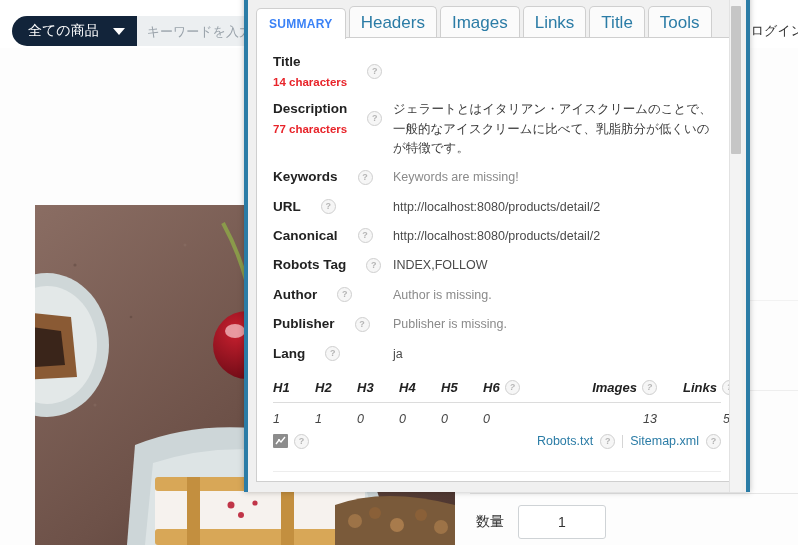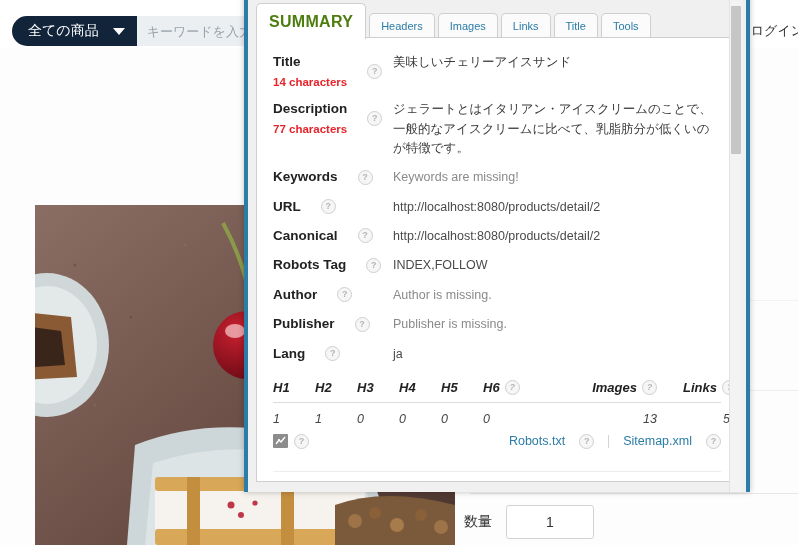--- a/index.html
+++ b/index.html
@@ -36,21 +36,21 @@
     position:absolute;right:-6px;top:22px;font-size:13px;color:#333;white-space:nowrap;
   }
 
   .product-photo{
     position:absolute;left:35px;top:205px;width:420px;height:340px;overflow:hidden;
     background:#6b5148;
   }
   .product-photo svg{display:block;width:420px;height:340px;}
 
   .qty-row{
-    position:absolute;left:464px;top:505px;display:flex;align-items:center;gap:14px;
+    position:absolute;left:476px;top:505px;display:flex;align-items:center;gap:14px;
   }
   .qty-label{font-size:14px;color:#333;}
   .qty-input{
     width:82px;height:30px;border:1px solid #cfd3d6;background:#fff;border-radius:3px;
     text-align:center;font-size:14px;color:#333;font-family:inherit;outline:none;
   }
   .hr-line{position:absolute;left:470px;top:493px;width:328px;height:1px;background:#e6e6e6;}
   .hr-line2{position:absolute;left:470px;top:390px;width:328px;height:1px;background:#eeeeee;}
   .hr-line3{position:absolute;left:470px;top:300px;width:328px;height:1px;background:#f2f2f2;}
 
@@ -63,26 +63,26 @@
     box-sizing:border-box;
     box-shadow:0 0 6px rgba(0,0,0,.25);
   }
 
   .tabbar{
     position:absolute;left:0;top:0;width:100%;height:46px;
     display:flex;align-items:flex-end;gap:3px;padding:0 8px;box-sizing:border-box;
   }
   .tab{
     background:#fbfbfb;border:1px solid #cfcfcf;border-bottom:none;
-    border-radius:5px 5px 0 0;padding:6px 11px 6px;font-size:11px;color:#2b7ca6;
+    border-radius:5px 5px 0 0;padding:6px 11px 6px;font-size:17px;color:#2b7ca6;
     position:relative;top:1px;line-height:1.2;white-space:nowrap;cursor:pointer;
   }
   .tab.active{
-    background:#ffffff;font-weight:bold;font-size:16px;letter-spacing:.3px;
-    color:#4d7c0f;padding:8px 12px 8px;z-index:3;
+    background:#ffffff;font-weight:bold;font-size:12px;letter-spacing:.3px;
+    color:#3b82f6;padding:8px 12px 8px;z-index:3;
   }
 
   .panel-body{
     position:absolute;left:8px;top:45px;right:8px;bottom:10px;
     background:#ffffff;border:1px solid #cfcfcf;box-sizing:border-box;
     overflow:hidden;
   }
 
   .rows{padding:14px 16px 0 16px;}
   .row{display:flex;align-items:flex-start;margin-bottom:9px;}
@@ -125,21 +125,21 @@
   .val-right{text-align:right;justify-content:flex-end;display:flex;}
 
   .foot{
     display:flex;align-items:center;margin:8px 16px 0 16px;
   }
   .chart-icon{
     width:15px;height:14px;background:#8c8c8c;border-radius:1px;
     display:inline-flex;align-items:center;justify-content:center;margin-right:6px;cursor:pointer;
   }
   .chart-icon svg{display:block;}
-  .foot-links{margin-left:auto;display:flex;align-items:center;gap:14px;font-size:12.5px;}
+  .foot-links{margin-left:auto;display:flex;align-items:center;gap:7px;font-size:12.5px;}
   .foot-links a{color:#2b7ca6;text-decoration:none;cursor:pointer;}
   .divider-v{width:1px;height:13px;background:#d5d5d5;}
 
   .panel-hr{margin:22px 16px 0 16px;height:1px;background:#ededed;}
 
   
   .scroll-track{
     position:absolute;right:4px;top:0;width:12px;height:100%;
     background:#f3f3f3;border-left:1px solid #e2e2e2;
   }
@@ -262,21 +262,20 @@
     <div class="rows">
 
       <div class="row">
         <div class="row-label">
           <div class="label-col">
             <span>Title</span>
             <span class="sub">14 characters</span>
           </div>
           <span class="help">?</span>
         </div>
-        <div class="row-value jp">美味しいチェリーアイスサンド</div>
       </div>
 
       <div class="row">
         <div class="row-label">
           <div class="label-col">
             <span>Description</span>
             <span class="sub">77 characters</span>
           </div>
           <span class="help">?</span>
         </div>

